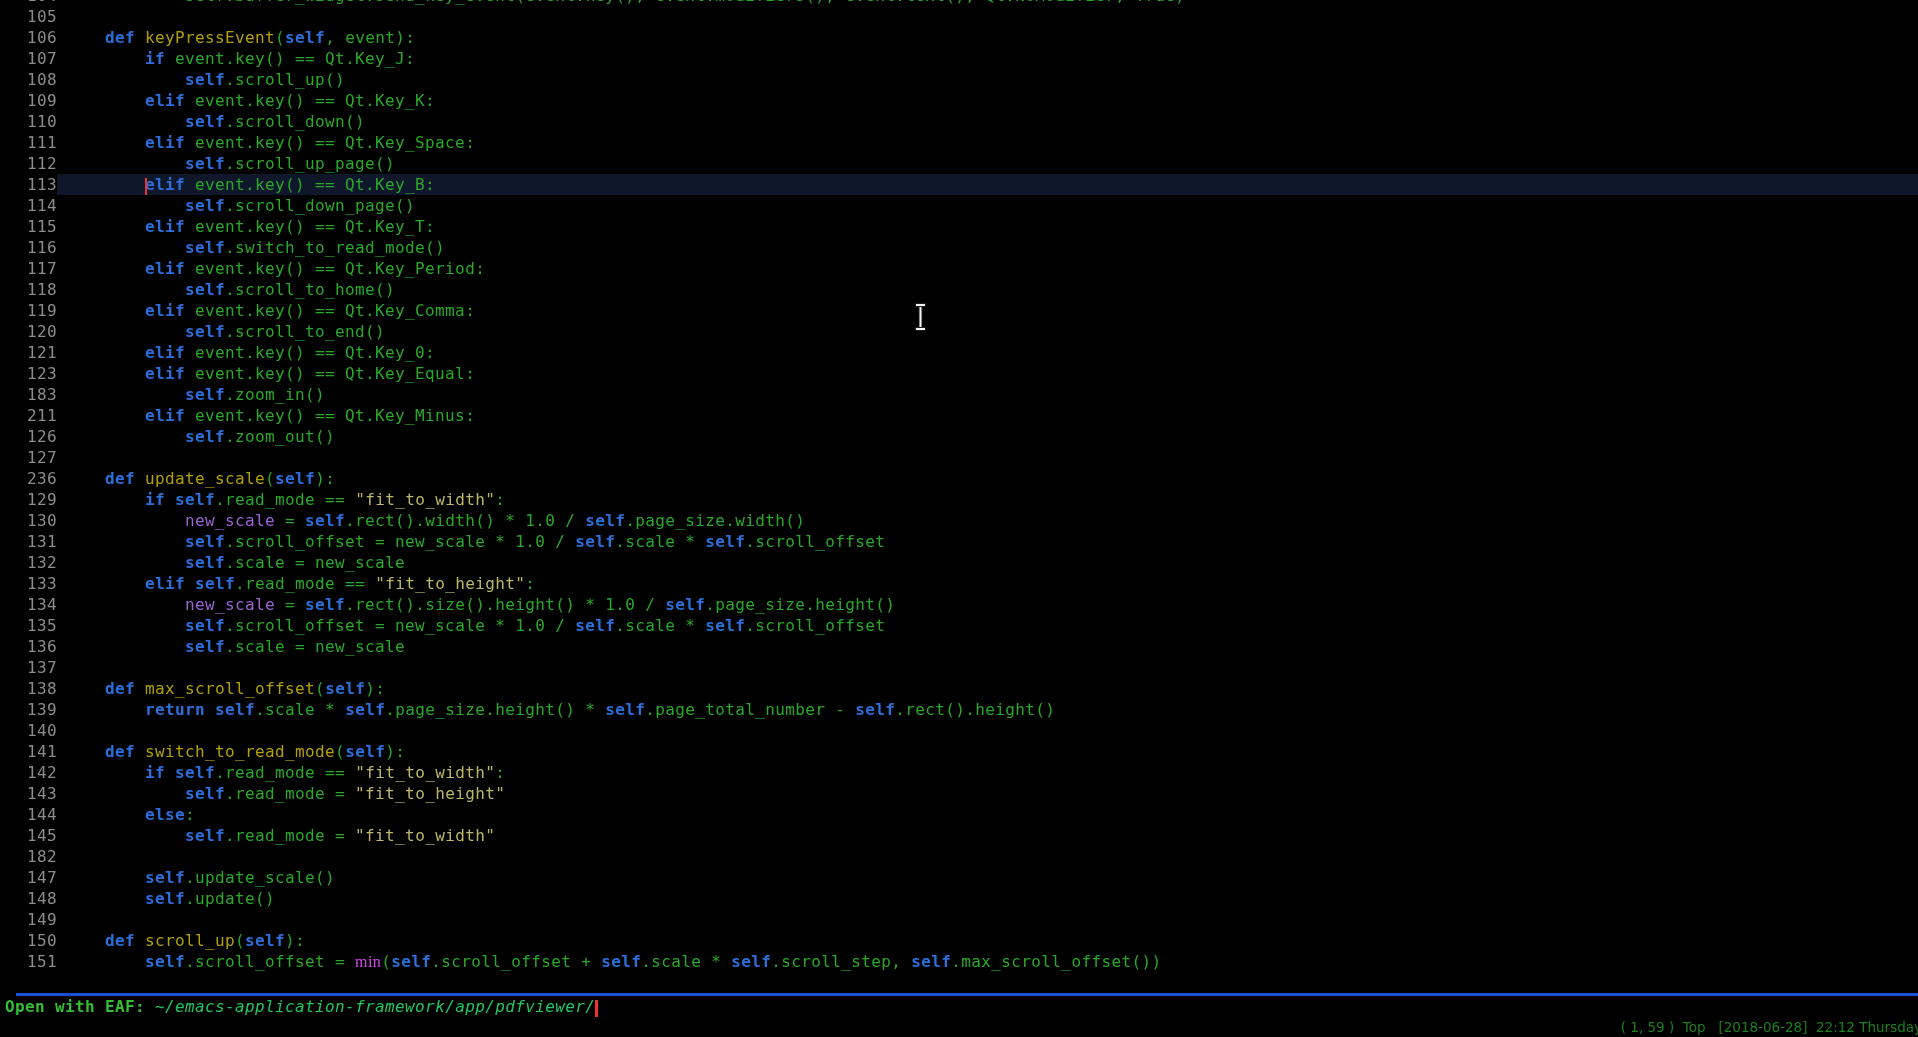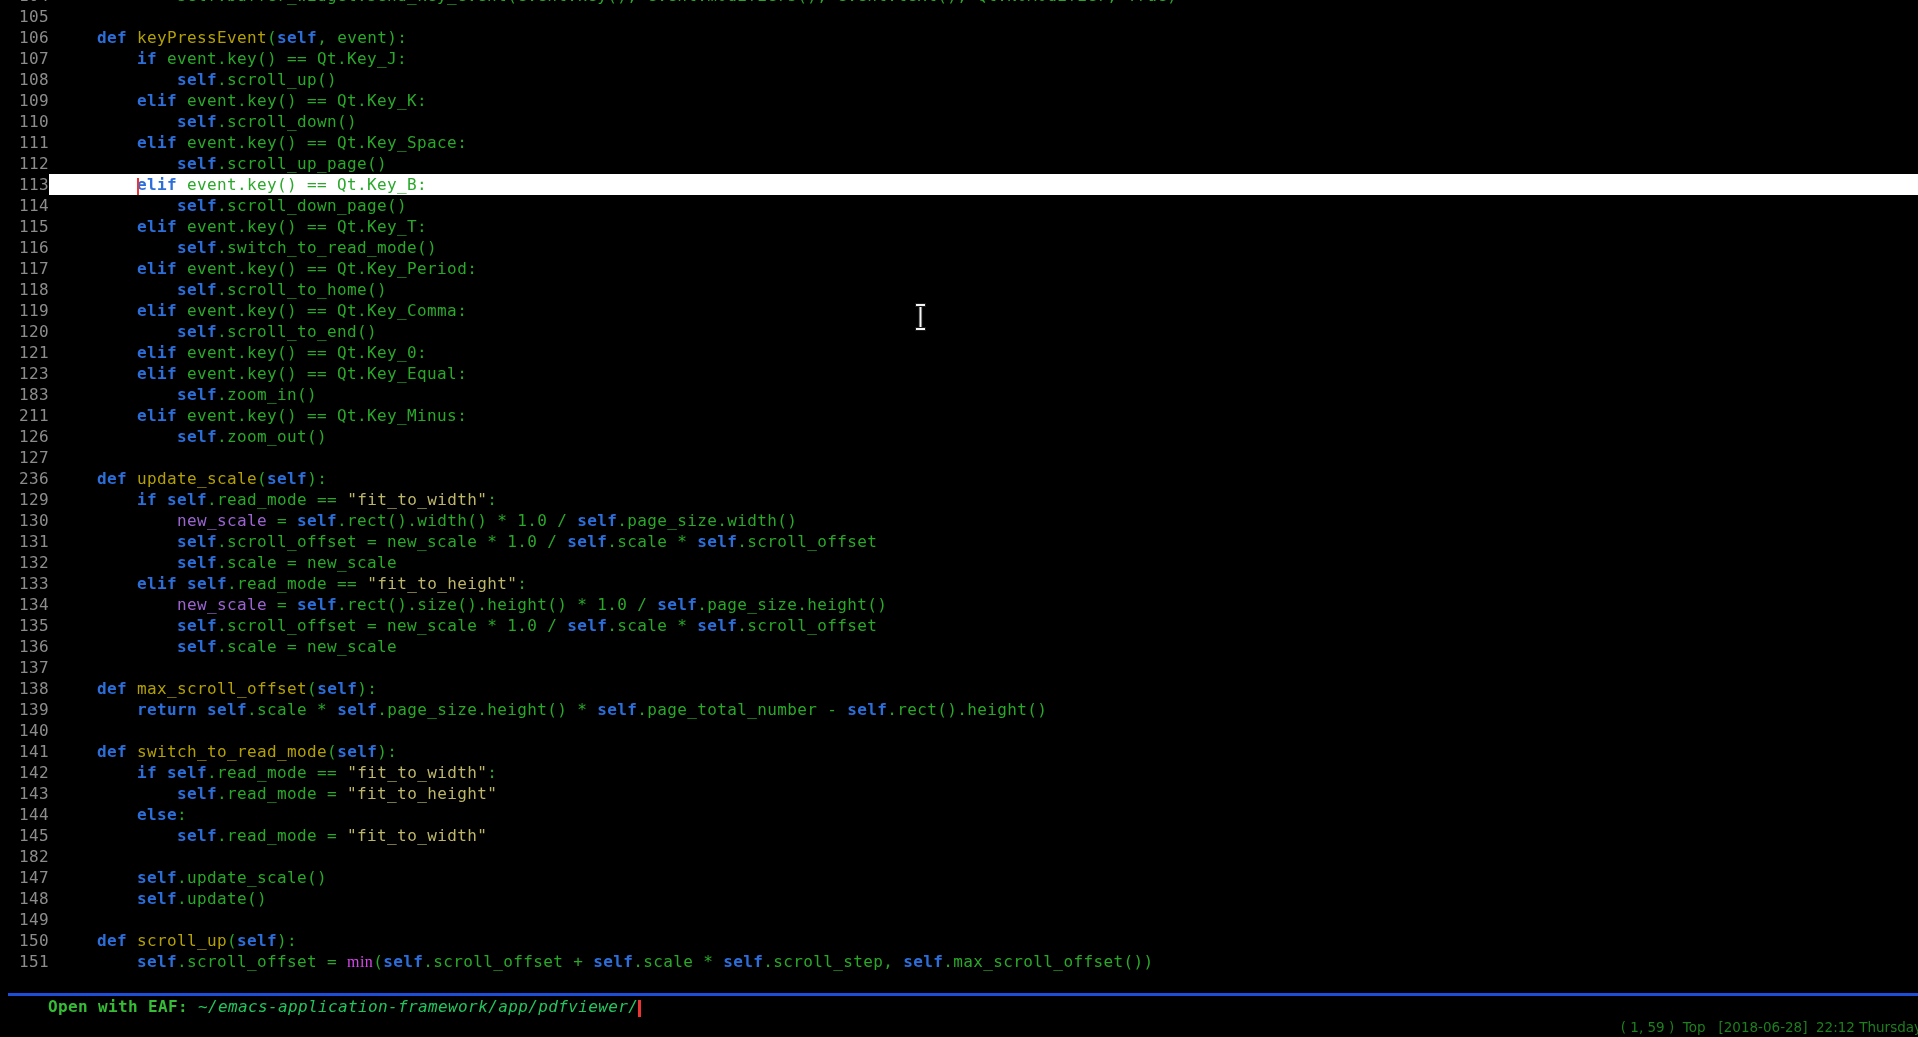--- a/index.html
+++ b/index.html
@@ -7,51 +7,51 @@
     position: relative;
     width: 1918px; height: 1037px;
     overflow: hidden;
     background: #000000;
     font-family: "DejaVu Sans Mono", monospace;
     font-size: 16px;
     letter-spacing: 0.37px;
     line-height: 21px;
   }
   #buffer {
-    position: absolute; left: 8px; top: 0; right: 0;
+    position: absolute; left: 16px; top: 0; right: 0;
     height: 993px; overflow: hidden;
     border-bottom: 6px solid #1d4ed8;
   }
   #code-lines { margin-top: -15px; }
   .line { display: flex; height: 21px; white-space: pre; }
   .lnum {
     flex: 0 0 41px; width: 41px; text-align: right;
     color: #8c8c8c; user-select: none;
   }
   .lcontent { flex: 1 1 auto; padding-left: 8px; white-space: pre; color: #2aa82a; }
-  .line.hl .lcontent { background: #ffffff; }
+  .line.hl .lcontent { background: #0f172a; }
   .tok-p { color: #2aa82a; }
   .tok-k { color: #2c6fdb; font-weight: bold; }
   .tok-f { color: #b3a004; }
   .tok-s { color: #bdb76b; }
   .tok-v { color: #9c64d2; }
   .tok-b { color: #d946ef; font-family: Liberation Serif, serif; }
   .cursor-bar {
     display: inline-block; width: 2px; height: 17px;
     background: #ef3333; vertical-align: text-bottom;
     margin-right: -2px; position: relative; top: 1px;
   }
   #echo-area {
     position: absolute; left: 0; right: 0; bottom: 0; height: 41px;
     background: #000;
   }
   #echo-line {
     height: 21px; line-height: 21px; padding-left: 5px; white-space: pre;
   }
-  #echo-prompt { color: #35bd35; font-weight: bold; margin-left: 43px; }
+  #echo-prompt { color: #35bd35; font-weight: bold; }
   #echo-input { color: #22c55e; font-style: italic; }
   #echo-cursor {
     display: inline-block; width: 3px; height: 17px;
     background: #ef3333; vertical-align: text-bottom; position: relative; top: 1px;
   }
   #status-line {
     height: 20px; line-height: 20px;
     display: flex; justify-content: flex-end;
     overflow: hidden;
   }

